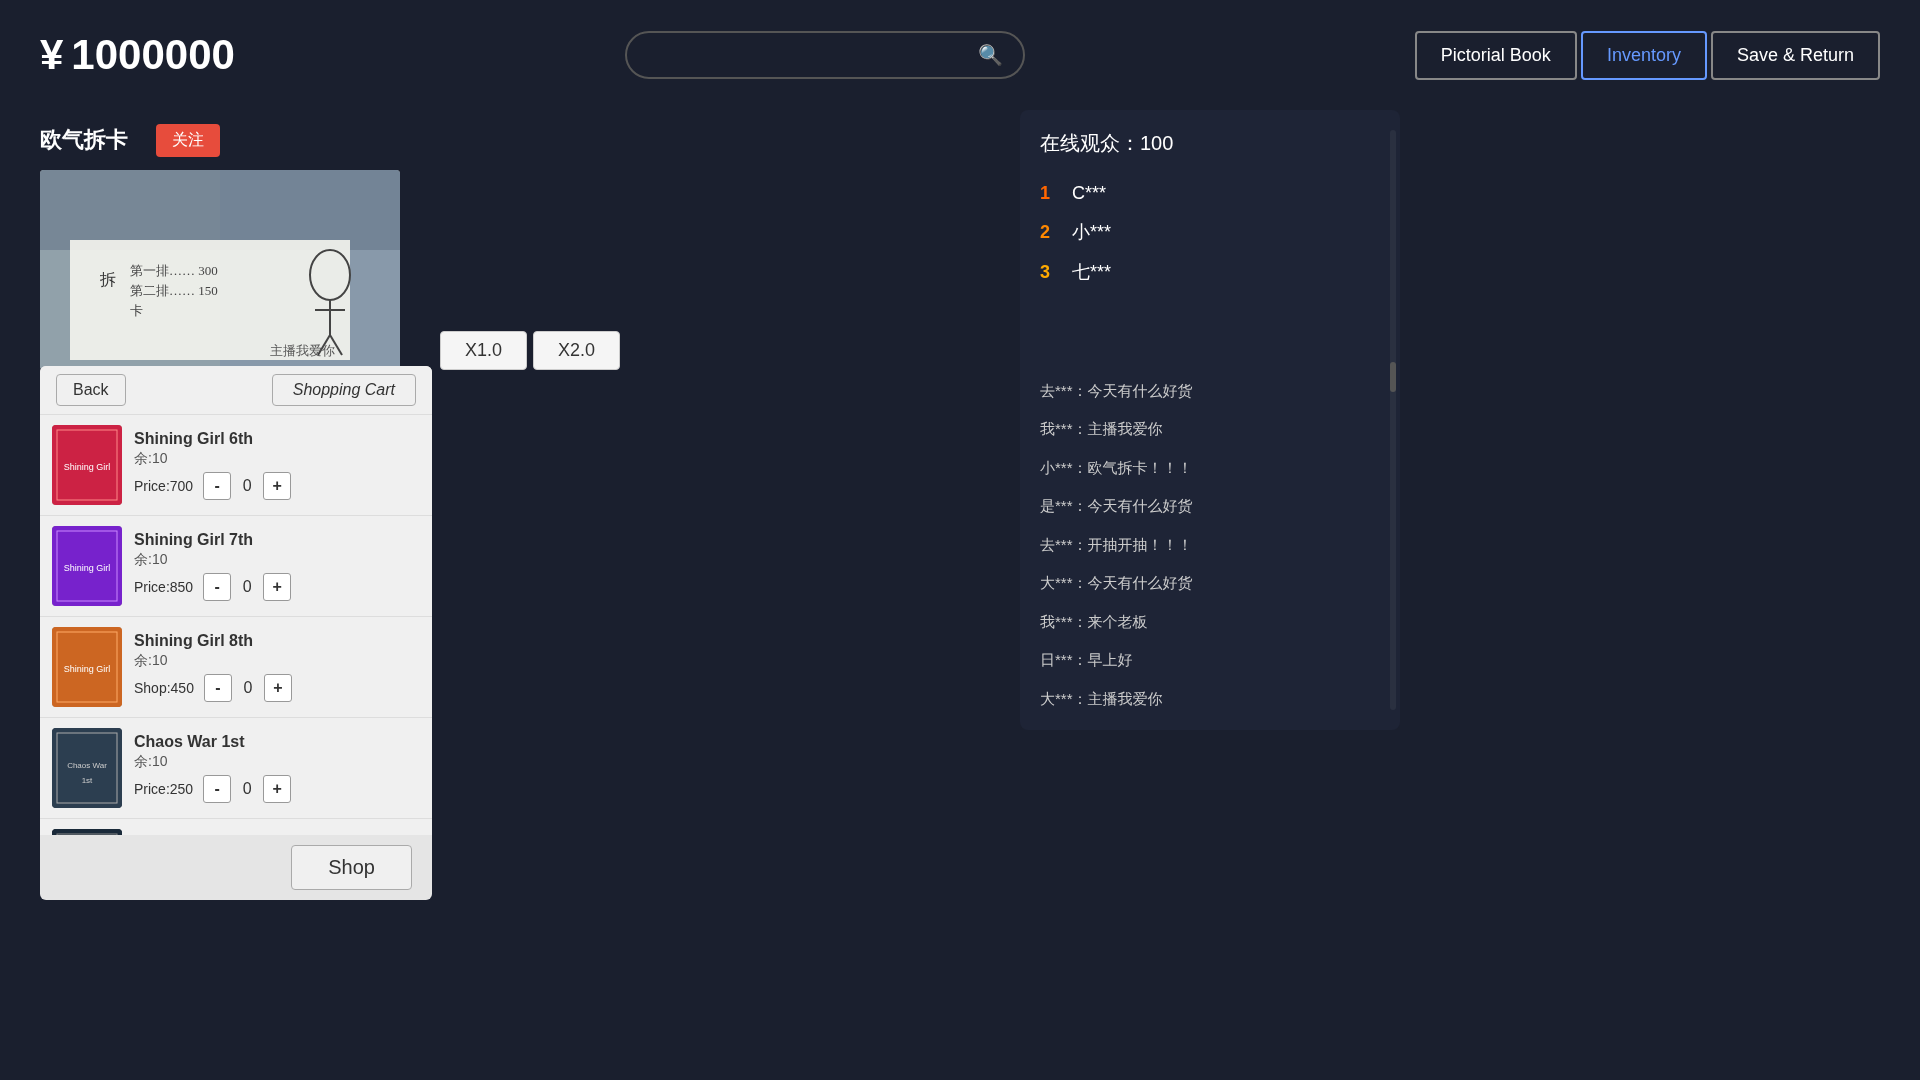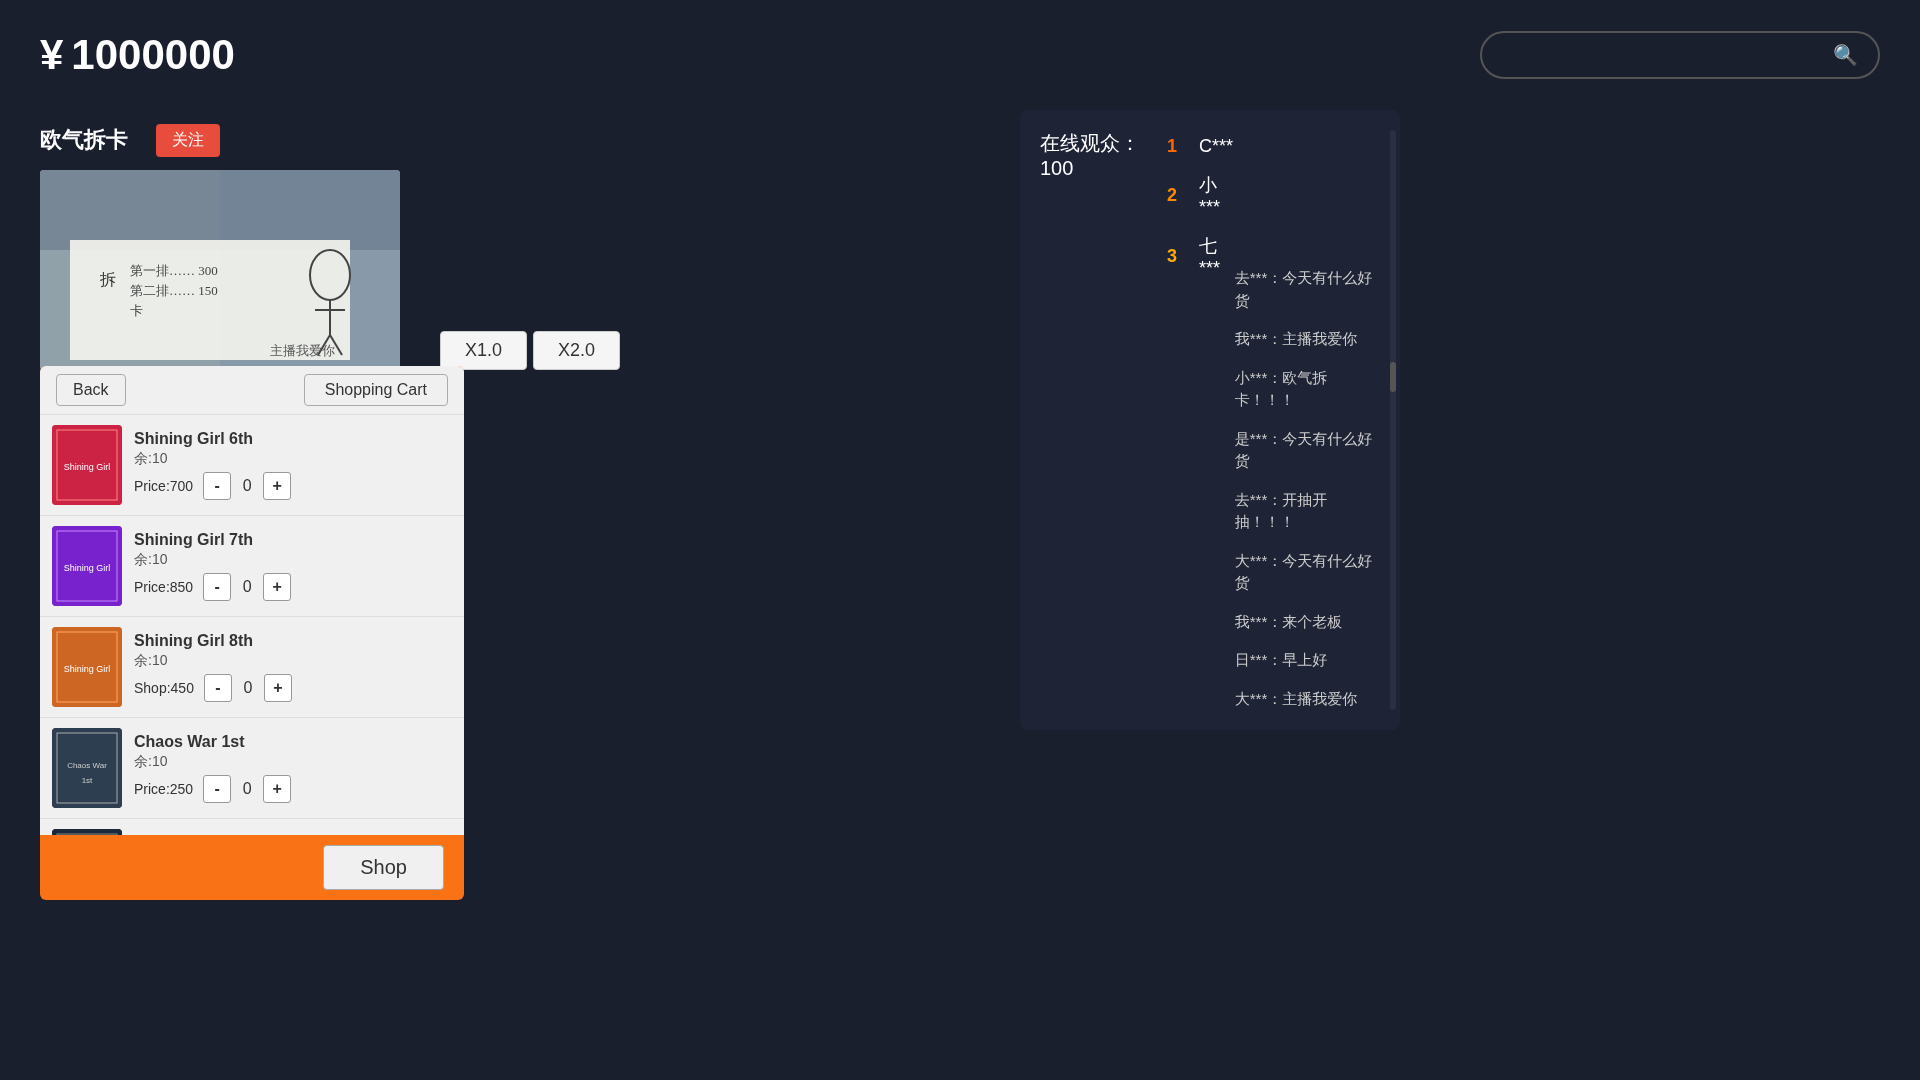--- a/index.html
+++ b/index.html
@@ -142,23 +142,23 @@
       color: #333;
       border: 1px solid #ccc;
       border-radius: 4px;
       padding: 8px 24px;
       font-size: 18px;
       cursor: pointer;
     }
 
     
     .shop-panel {
-      background: #f97316;
+      background: #e5e5e5;
       border-radius: 6px;
-      width: 424px;
+      width: 392px;
       position: relative;
       margin-top: -4px;
     }
 
     .shop-panel-header {
       display: flex;
       justify-content: space-between;
       align-items: center;
       padding: 8px 16px;
       border-bottom: 1px solid #ddd;
@@ -177,20 +177,21 @@
     }
 
     .cart-btn {
       background: #f0f0f0;
       border: 1px solid #aaa;
       color: #333;
       padding: 6px 20px;
       font-size: 16px;
       cursor: pointer;
       border-radius: 4px;
+      font-style: italic;
     }
 
     .shop-items {
       overflow-y: auto;
       max-height: 420px;
       padding: 0;
       background: #f0f0f0;
     }
 
     .shop-item {
@@ -302,21 +303,21 @@
       margin-left: 16px;
     }
 
     
     .right-panel {
       width: 380px;
       background: #1e2436;
       border-radius: 8px;
       padding: 20px;
       display: flex;
-      flex-direction: row;
+      flex-direction: column;
       height: 620px;
       position: relative;
     }
 
     .online-count {
       font-size: 20px;
       color: #ffffff;
       margin-bottom: 20px;
     }
 
@@ -396,20 +397,25 @@
   <div class="balance">
     <span>¥</span>
     <span>1000000</span>
   </div>
 
   <div class="search-bar">
     <input type="text" placeholder="" style="">
     <span class="search-icon">🔍</span>
   </div>
 
+  <div class="header-buttons">
+    <button class="header-btn">Pictorial Book</button>
+    <button class="header-btn active">Inventory</button>
+    <button class="header-btn">Save &amp; Return</button>
+  </div>
 </div>
 
 <div class="main">
 
   <div class="left-panel">
 
     <div class="channel-header">
       <span class="channel-name">欧气拆卡</span>
       <button class="follow-btn">关注</button>
     </div>

